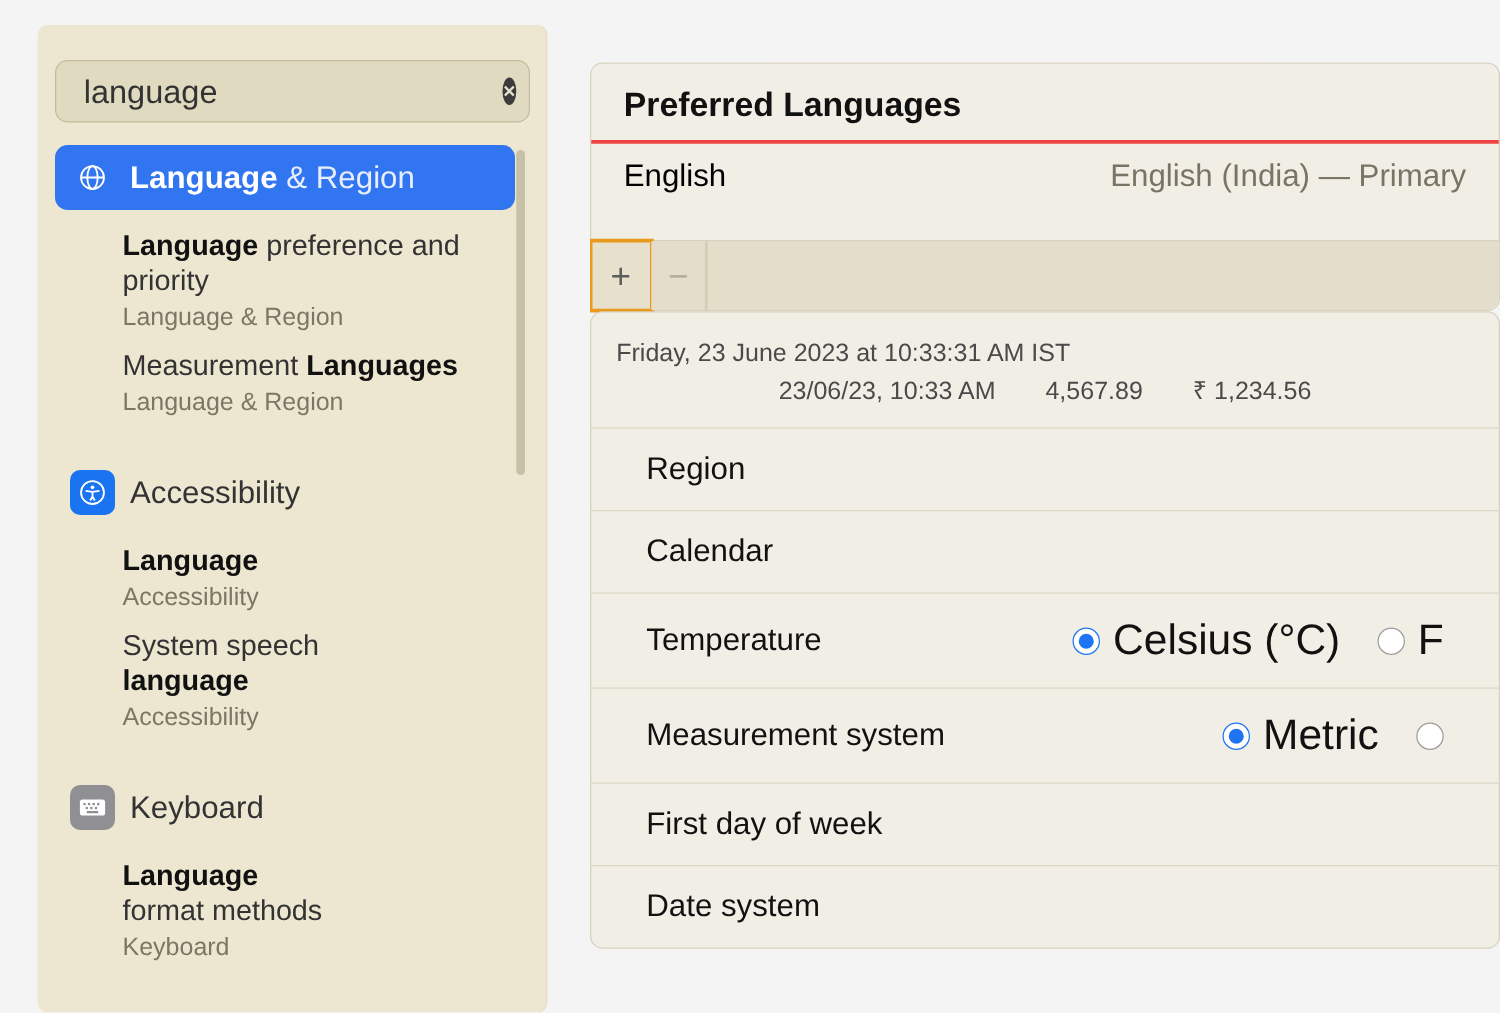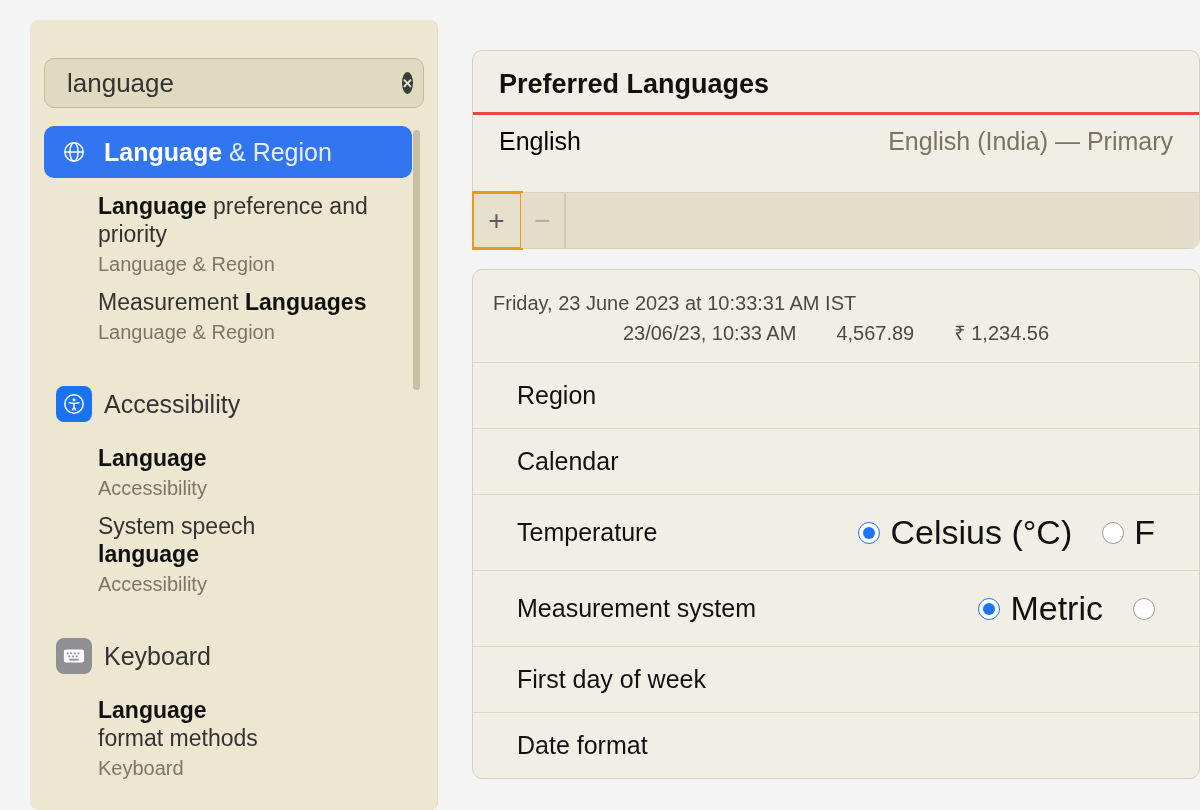--- a/index.html
+++ b/index.html
@@ -4,21 +4,21 @@
 <style>
   * { box-sizing: border-box; margin: 0; padding: 0; }
   html, body { width: 1200px; height: 810px; overflow: hidden; font-family: -apple-system, "Helvetica Neue", Arial, sans-serif; }
   body { background: #f4f4f4; display: flex; padding: 20px 0 0 30px; }
 
   
   .sidebar {
     width: 408px;
     background: #ede7d1;
     border-radius: 8px;
-    padding: 38px 14px 0 14px;
+    padding: 28px 14px 0 14px;
     position: relative;
     box-shadow: inset -1px 0 0 rgba(0,0,0,.05);
   }
   .search-wrap {
     display:flex; align-items:center;
     background:#e0dac0;
     border:1px solid #c2bb9d;
     border-radius:10px;
     height:50px;
     padding:0 14px;
@@ -52,21 +52,21 @@
   .sub-item { margin:10px 0 10px 54px; font-size:23px; line-height:28px; color:#333; }
   .sub-item.tight-top { margin-top:14px; }
   .sub-item .sub-sub { font-size:20px; color:#7c7765; margin-top:2px; }
   .bold { font-weight:600; color:#111; }
 
   .spacer-lg { height:22px; }
 
   
   .main {
     flex:1; margin-left:34px; padding-top:30px;
-    display:flex; flex-direction:column; gap:20px;
+    display:flex; flex-direction:column; 
     overflow:hidden;
   }
   .card {
     background:#f1eee5;
     border:1px solid #d7d2c0;
     border-radius:10px;
   }
   .card-header {
     font-size:27px; font-weight:700; color:#111;
     padding:18px 26px 12px;
@@ -273,17 +273,17 @@
             <span class="dot"></span>
           </span>
         <span class="radio-label">Metric</span>
         <span class="radio"></span>
       </span>
     </div>
     <div class="setting-row">
       <span>First day of week</span>
     </div>
     <div class="setting-row">
-      <span>Date format</span>
+      <span>Date system</span>
     </div>
   </div>
 
 </div>
 
 </body></html>

